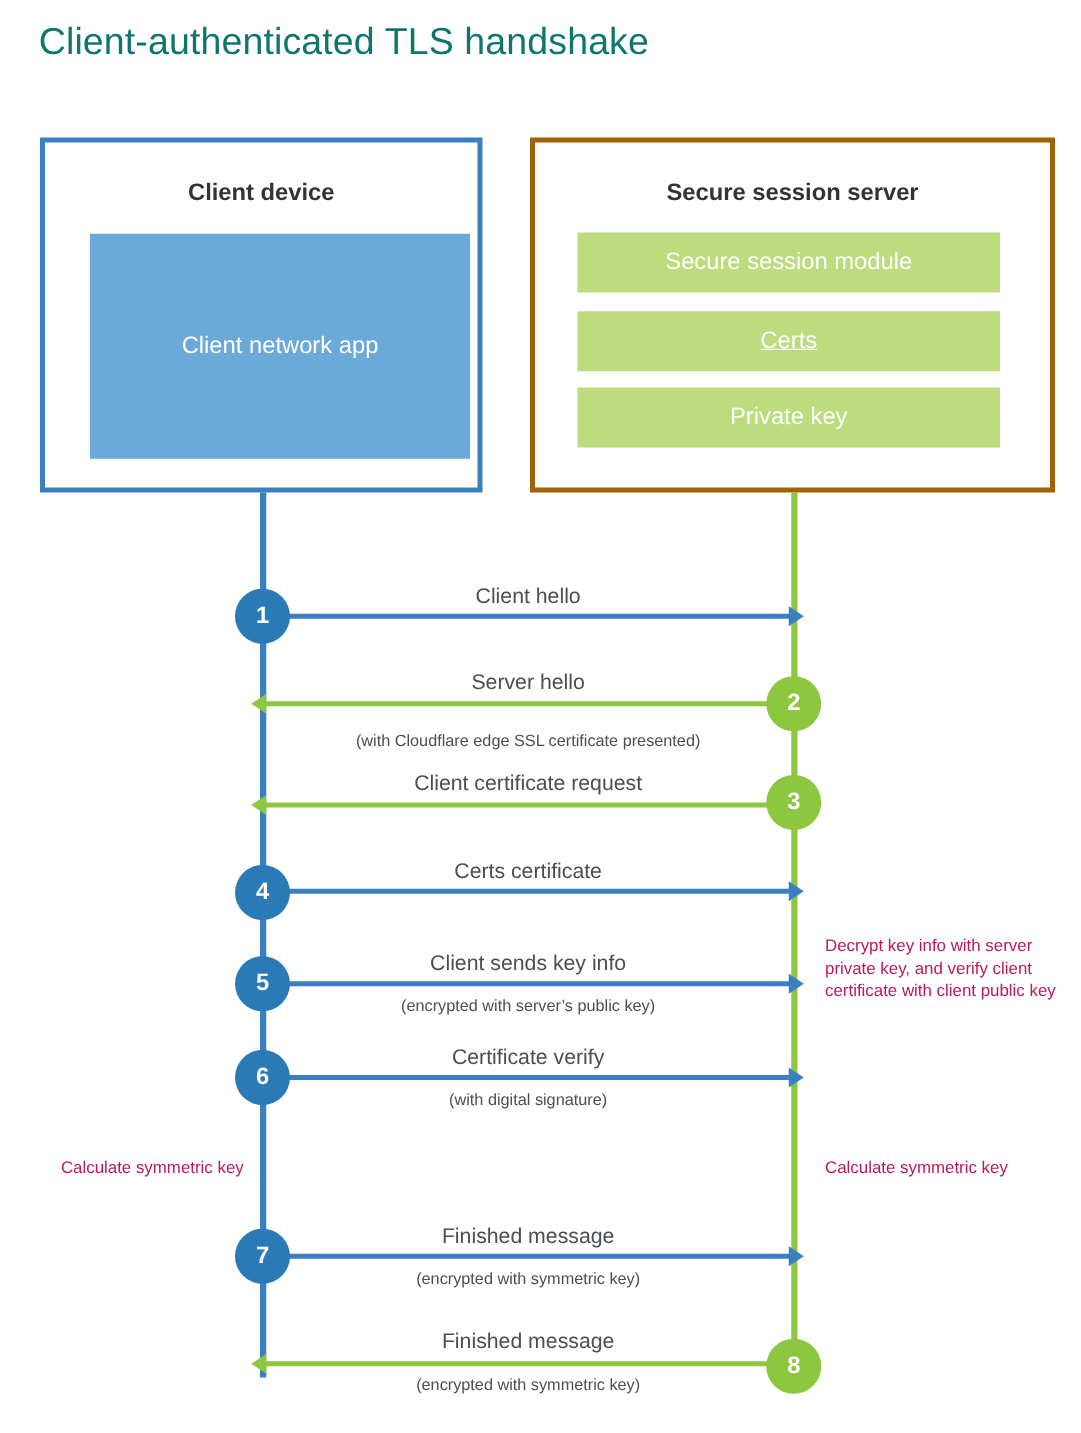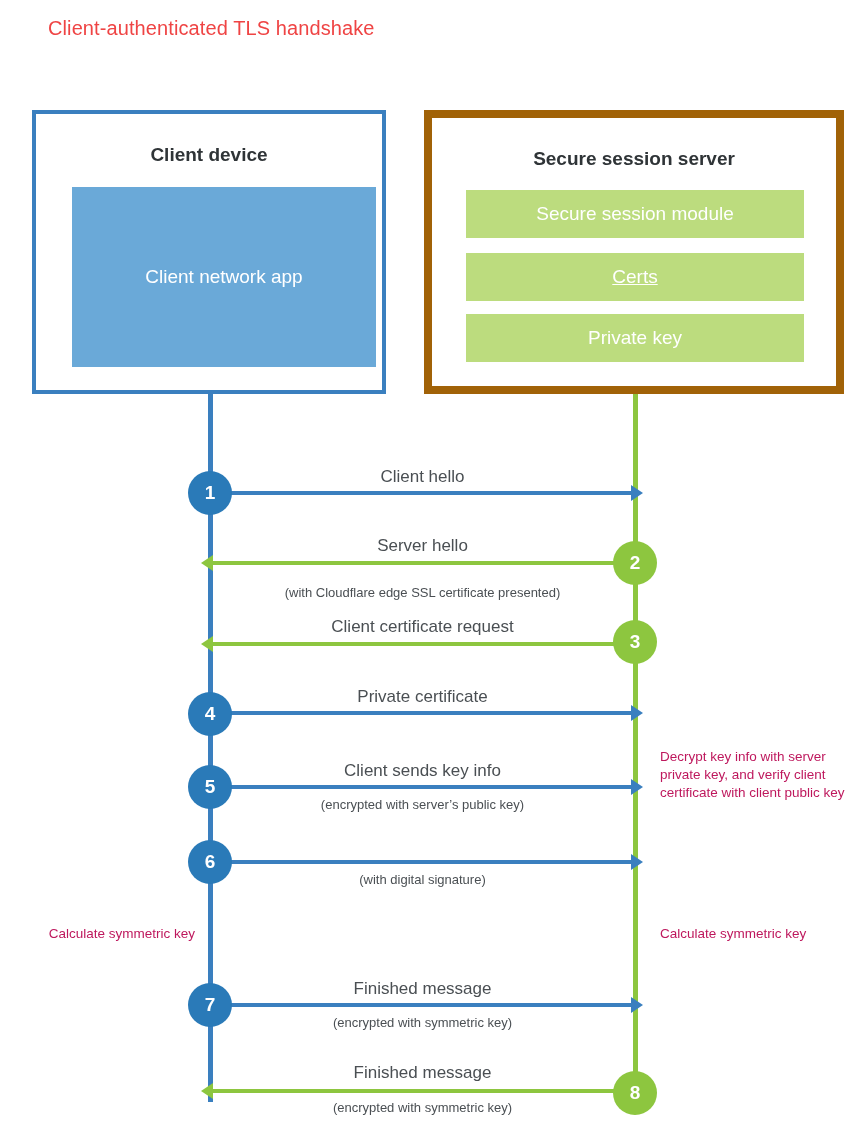--- a/index.html
+++ b/index.html
@@ -19,25 +19,25 @@
   #stage {
     position: absolute;
     left: 0; top: 0;
     width: 865px;
     height: 1146px;
   }
 
   
   .page-title {
     position: absolute;
-    left: 48px;
+    left: 31px;
     top: 17px;
-    font-size: 20px;
+    font-size: 30px;
     font-weight: 400;
-    color: #ef4444;
+    color: #0f766e;
     letter-spacing: 0.1px;
     white-space: nowrap;
   }
 
   
   .actor-box {
     position: absolute;
     background: #ffffff;
     box-sizing: border-box;
   }
@@ -47,21 +47,21 @@
     width: 354px;
     height: 284px;
     border: 4px solid #3a7fbf;
     padding-left: 12px;
   }
   .actor-box.server {
     left: 424px;
     top: 110px;
     width: 420px;
     height: 284px;
-    border: 8px solid #a16207;
+    border: 4px solid #a16207;
   }
   .actor-title {
     position: absolute;
     left: 0;
     right: 0;
     top: 30px;
     text-align: center;
     font-size: 19px;
     font-weight: bold;
     color: #2f3437;
@@ -231,33 +231,34 @@
     </div>
   <div class="msg-sublabel" style="left:210px; top:572px; width:425px;margin-top:13px;">(with Cloudflare edge SSL certificate presented)</div>
   <div class="step-circle green" style="left:613px; top:541px;">2</div>
 
   <div class="msg-label" style="left:210px; top:617px; width:425px;">Client certificate request</div>
   <div class="msg-arrow green to-left" style="left:212px; top:642px; width:421px;">
       <span class="head"></span>
     </div>
   <div class="step-circle green" style="left:613px; top:620px;">3</div>
 
-  <div class="msg-label" style="left:210px; top:687px; width:425px;">Private certificate</div>
+  <div class="msg-label" style="left:210px; top:687px; width:425px;">Certs certificate</div>
   <div class="msg-arrow blue to-right" style="left:210px; top:711px; width:422px;">
       <span class="head"></span>
     </div>
   <div class="step-circle blue" style="left:188px; top:692px;">4</div>
 
   <div class="msg-label" style="left:210px; top:761px; width:425px;">Client sends key info</div>
   <div class="msg-arrow blue to-right" style="left:210px; top:785px; width:422px;">
       <span class="head"></span>
     </div>
   <div class="msg-sublabel" style="left:210px; top:797px; width:425px;">(encrypted with server’s public key)</div>
   <div class="step-circle blue" style="left:188px; top:765px;">5</div>
 
+  <div class="msg-label" style="left:210px; top:836px; width:425px;">Certificate verify</div>
   <div class="msg-arrow blue to-right" style="left:210px; top:860px; width:422px;">
       <span class="head"></span>
     </div>
   <div class="msg-sublabel" style="left:210px; top:872px; width:425px;">(with digital signature)</div>
   <div class="step-circle blue" style="left:188px; top:840px;">6</div>
 
   <div class="msg-label" style="left:210px; top:979px; width:425px;">Finished message</div>
   <div class="msg-arrow blue to-right" style="left:210px; top:1003px; width:422px;">
       <span class="head"></span>
     </div>

